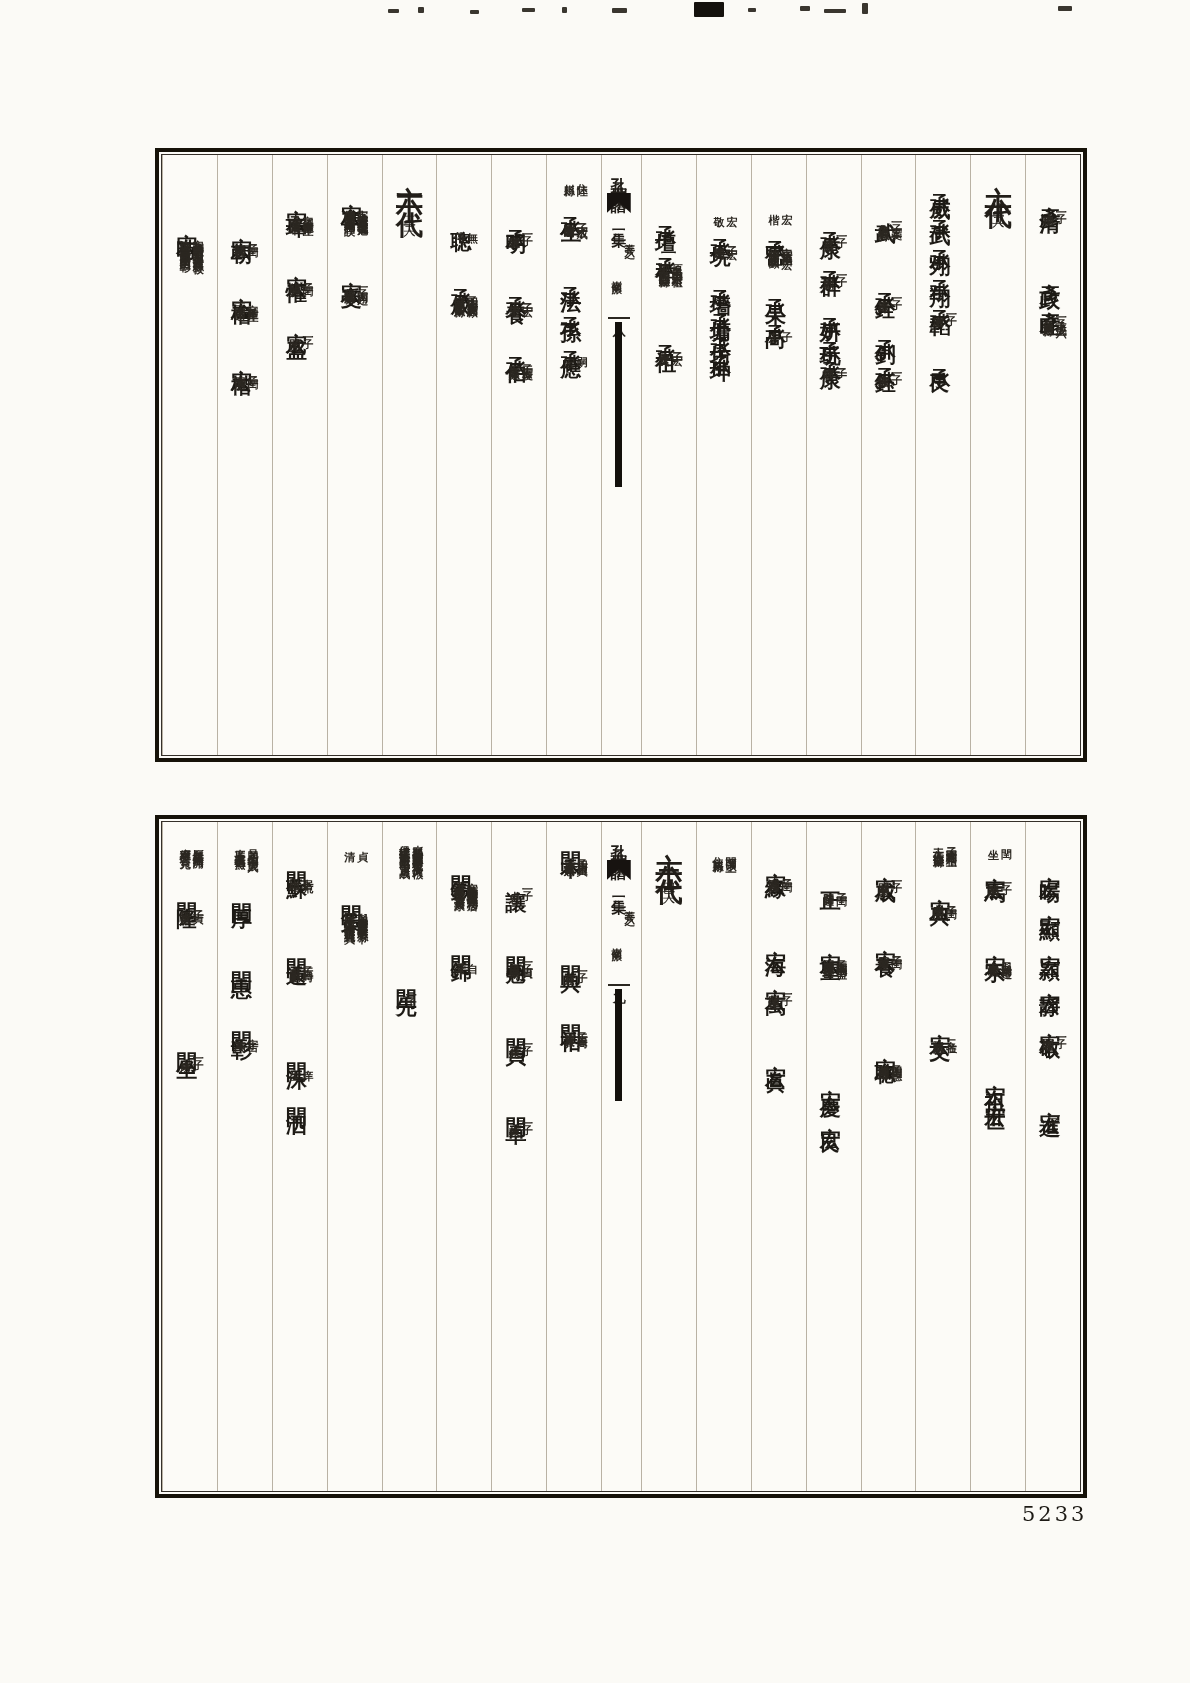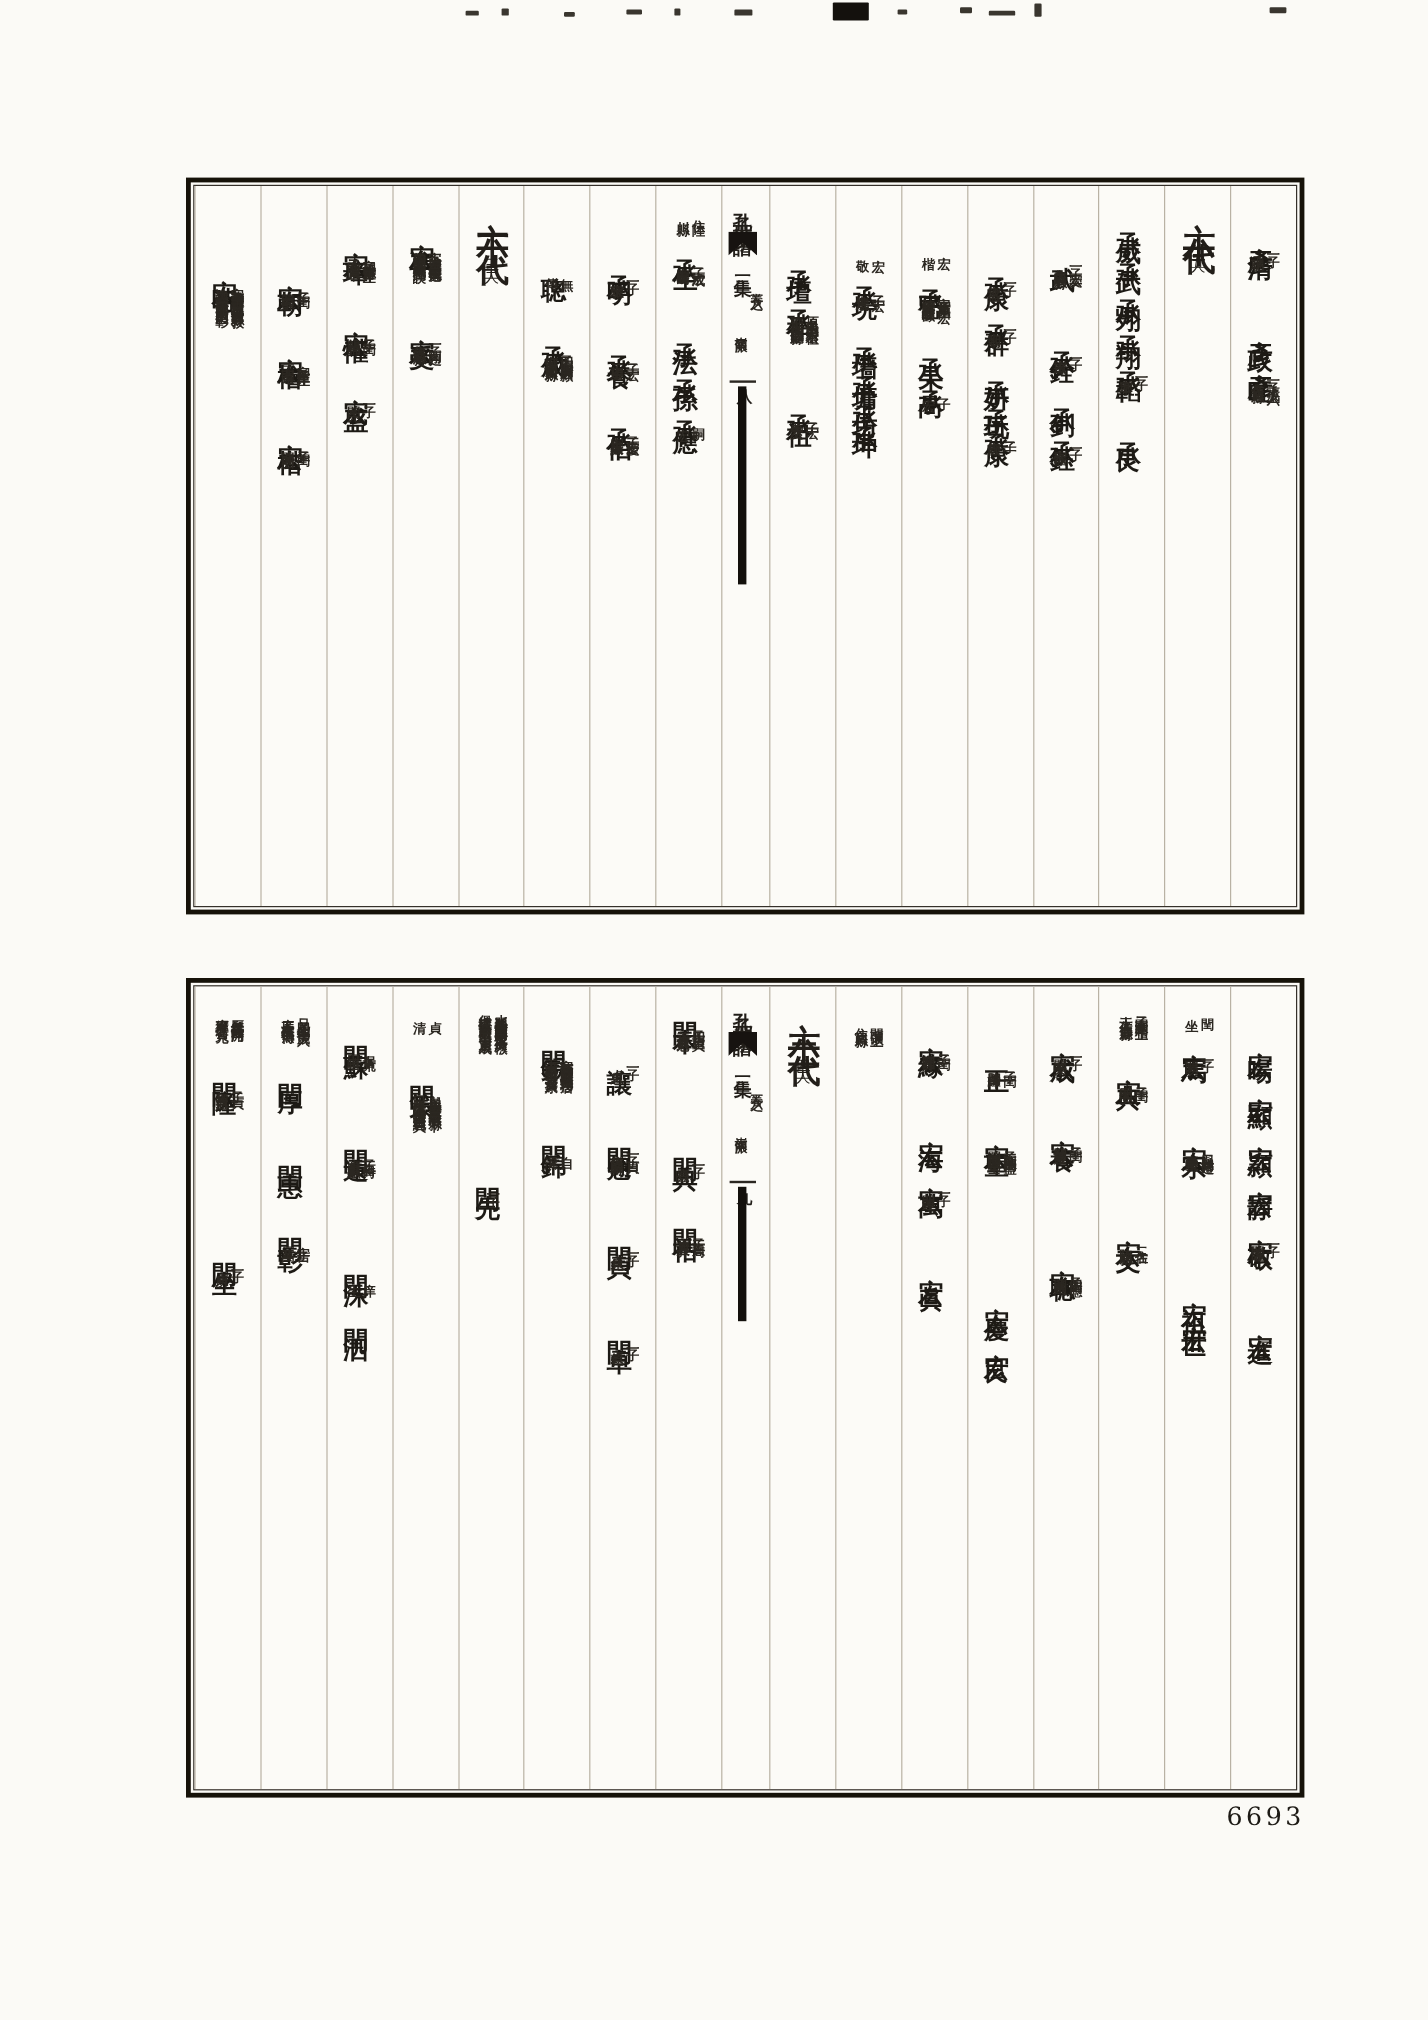--- a/index.html
+++ b/index.html
@@ -190,14 +190,14 @@
         </div>
         <div class="col">
           <div class="colflow"><span class="sp" style="height: 6px;"></span><span class="ann"><div class="ann-line">兄弟同生均十四歲入</div><div class="ann-line">庠十五歲卒俱無傳</div></span><span class="sp" style="height: 30px;"></span><span class="person-name">閏厚</span><span class="sp" style="height: 56px;"></span><span class="person-name">閏惠</span><span class="sp" style="height: 48px;"></span><span class="person-name">閏彰</span><span class="ann"><div class="ann-line">字吉</div><div class="ann-line">元萬</div></span></div>
         </div>
         <div class="col">
           <div class="colflow"><span class="sp" style="height: 6px;"></span><span class="ann"><div class="ann-line">歷年拔貢任河開</div><div class="ann-line">府經歷子一貞兊</div></span><span class="sp" style="height: 32px;"></span><span class="person-name">閏隆</span><span class="ann"><div class="ann-line">子二貞</div><div class="ann-line">契貞益</div></span><span class="sp" style="height: 128px;"></span><span class="person-name">閏坐</span><span class="ann"><div class="ann-line">子一</div><div class="ann-line">貞所</div></span></div>
         </div>
       </div>
   </section>
 
-  <div class="page-number">6693</div>
+  <div class="page-number">5233</div>
 </div>
 
 </body></html>

